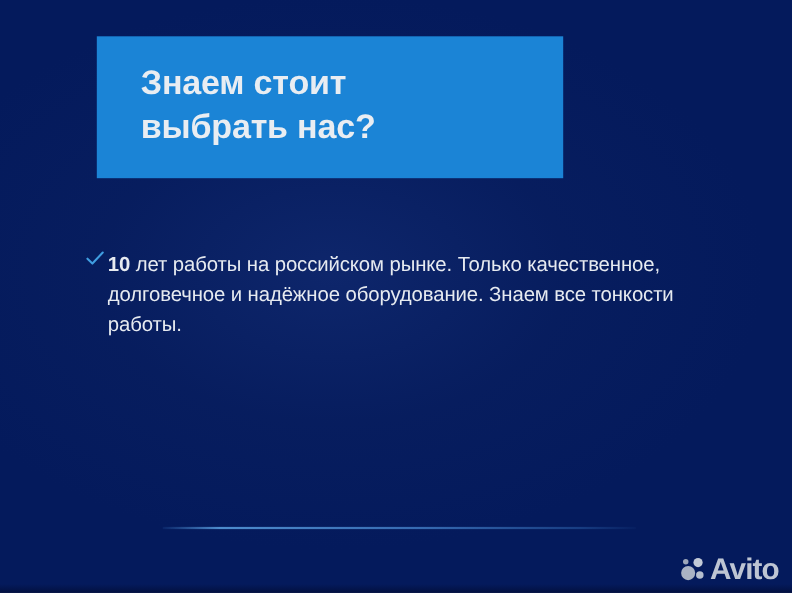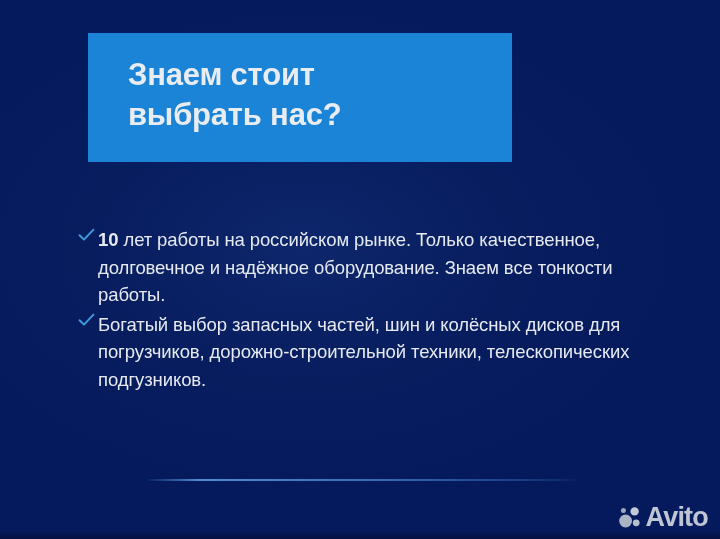--- a/index.html
+++ b/index.html
@@ -174,28 +174,20 @@
       <li class="bullet">
         <span class="check-icon">
           <svg width="17" height="14" viewBox="0 0 17 14" aria-hidden="true">
             <path d="M1.5 7.2 L6.0 11.6 L15.4 1.6" fill="none" stroke="#3f9de0" stroke-width="1.9" stroke-linecap="round" stroke-linejoin="round"></path>
           </svg>
         </span>
         <span class="bullet-text"><span class="lead">10</span><span> лет работы на российском рынке. Только качественное, долговечное и надёжное оборудование. Знаем все тонкости работы.</span></span>
       </li>
 
 
-      <li class="bullet">
-        <span class="check-icon">
-          <svg width="17" height="14" viewBox="0 0 17 14" aria-hidden="true">
-            <path d="M1.5 7.2 L6.0 11.6 L15.4 1.6" fill="none" stroke="#3f9de0" stroke-width="1.9" stroke-linecap="round" stroke-linejoin="round"></path>
-          </svg>
-        </span>
-        <span class="bullet-text"><span>Богатый выбор запасных частей, шин и колёсных дисков для погрузчиков, дорожно-строительной техники, телескопических подгузников.</span></span>
-      </li>
 
     </ul>
 
     <div class="divider"></div>
 
     <div class="watermark">
       <svg class="avito-mark" viewBox="0 0 26 26" aria-hidden="true">
         <circle cx="8.6" cy="16.0" r="6.4" fill="#b9c1cd"></circle>
         <circle cx="17.6" cy="6.4" r="4.2" fill="#d3d9e2"></circle>
         <circle cx="19.2" cy="17.8" r="3.4" fill="#c6cdd8"></circle>

